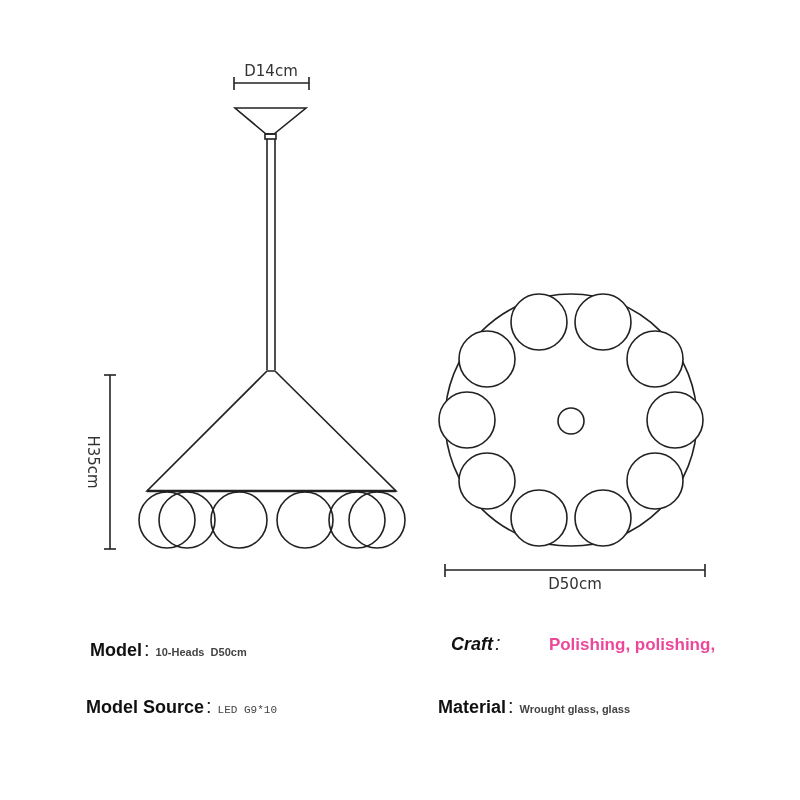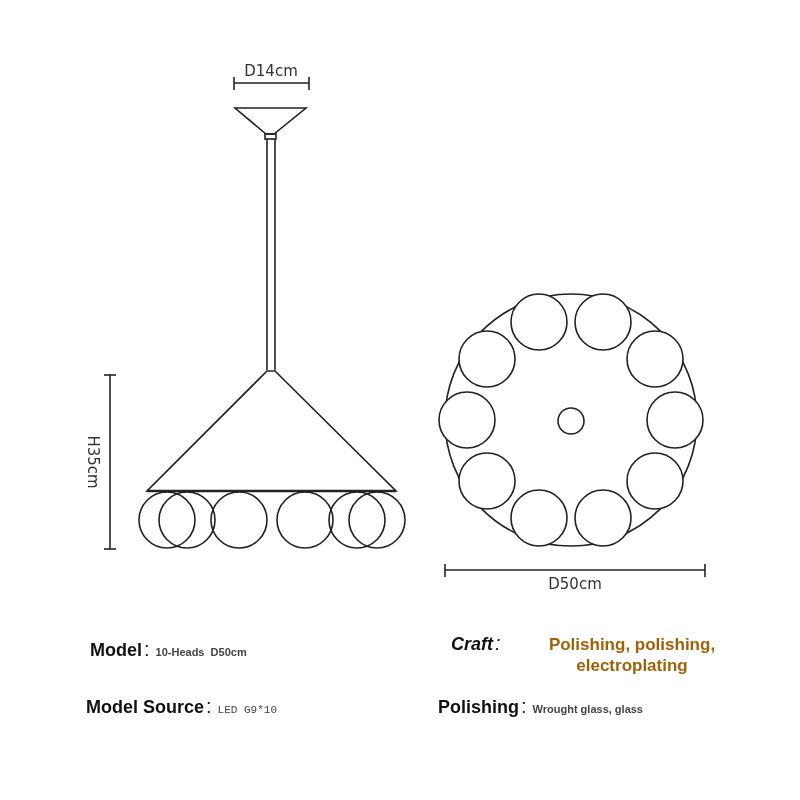--- a/index.html
+++ b/index.html
@@ -5,21 +5,21 @@
   html, body { margin: 0; padding: 0; background: #ffffff; }
   body { width: 800px; height: 800px; position: relative; overflow: hidden;
          font-family: "Liberation Sans", sans-serif; color: #1a1a1a; }
   svg.drawing { position: absolute; left: 0; top: 0; }
   .dim-label { font-family: "DejaVu Sans", sans-serif; font-size: 15px; fill: #333; }
   .spec { position: absolute; white-space: nowrap; }
   .spec .k { font-weight: bold; font-size: 18px; color: #111; }
   .spec .colon { font-size: 20px; color: #222; margin: 0 6px 0 2px; }
   .spec .v { font-size: 11px; color: #444; font-weight: bold; margin-top: 28px; }
   .spec .v.light { font-weight: normal; font-family: Liberation Mono, monospace; }
-  .craft-v { position: absolute; font-size: 17px; font-weight: bold; color: #a16207; text-align: center; line-height: 21px; }
+  .craft-v { position: absolute; font-size: 17px; font-weight: bold; color: #ec4899; text-align: center; line-height: 21px; }
 </style>
 </head>
 <body>
 
 <svg class="drawing" width="800" height="800" viewBox="0 0 800 800">
   <g stroke="#222" stroke-width="1.6" fill="none">
 
     <g>
       <line x1="234" y1="83" x2="309" y2="83"></line>
       <line x1="234" y1="77" x2="234" y2="90"></line>
@@ -80,22 +80,21 @@
 
 <div class="spec" style="left:90px; top:638px;">
   <span class="k">Model</span><span class="colon">:</span><span class="v" style="white-space:pre">10-Heads  D50cm</span>
 </div>
 
 <div class="spec" style="left:451px; top:632px;font-style:italic;">
   <span class="k">Craft</span><span class="colon">:</span>
 </div>
 <div class="craft-v" style="left:532px; top:634px; width:200px;">
   <div>Polishing, polishing,</div>
-  <div>electroplating</div>
 </div>
 
 <div class="spec" style="left:86px; top:695px;">
   <span class="k">Model Source</span><span class="colon">:</span><span class="v light">LED G9*10</span>
 </div>
 
 <div class="spec" style="left:438px; top:695px;">
-  <span class="k">Polishing</span><span class="colon">:</span><span class="v">Wrought glass, glass</span>
+  <span class="k">Material</span><span class="colon">:</span><span class="v">Wrought glass, glass</span>
 </div>
 
 </body></html>

